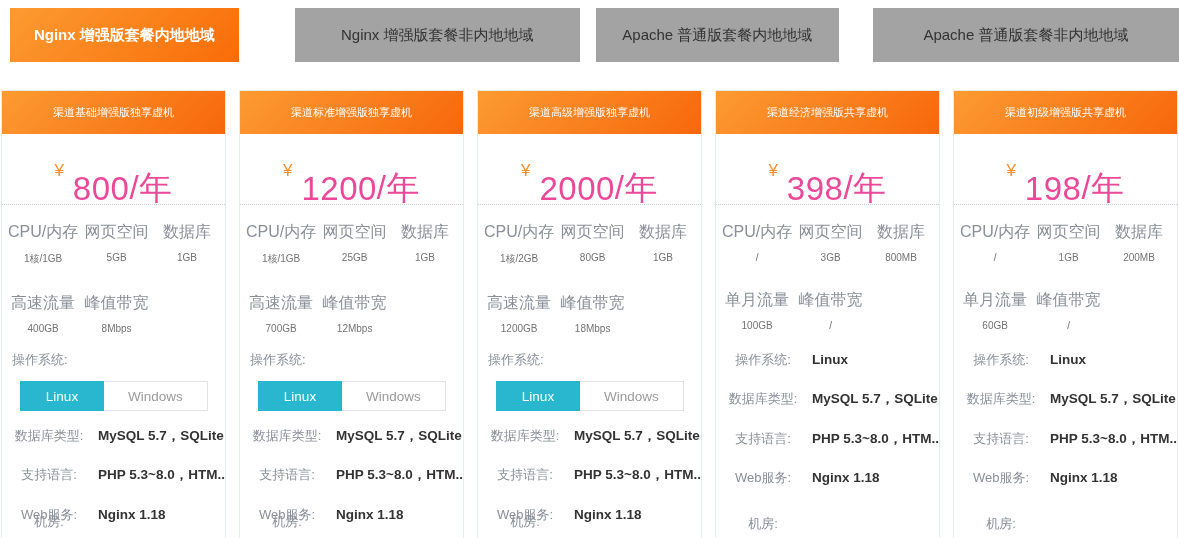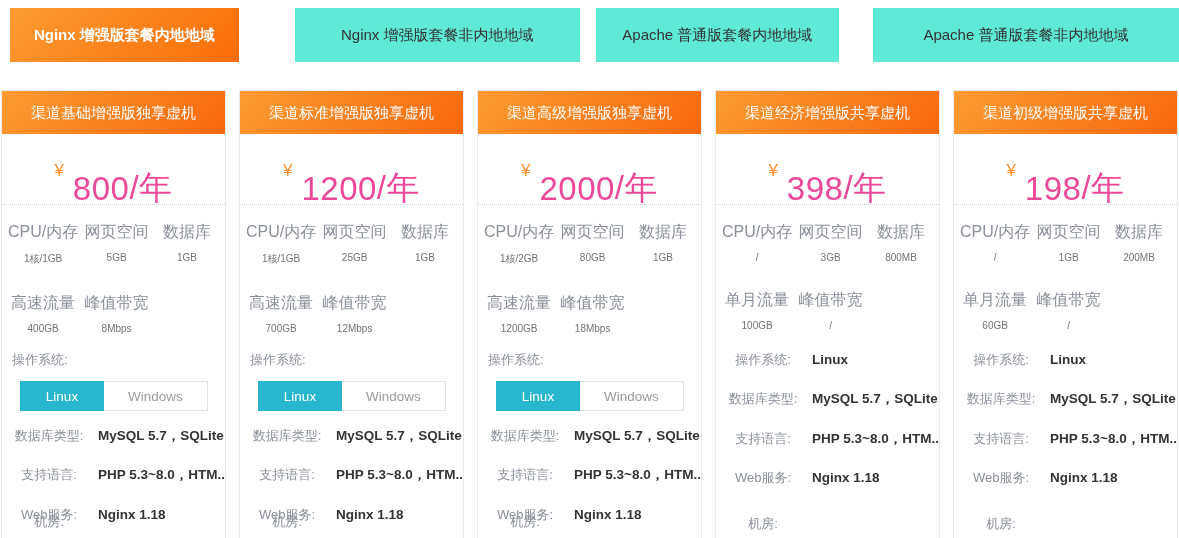--- a/index.html
+++ b/index.html
@@ -2,34 +2,34 @@
 <html><head>
 <meta charset="utf-8">
 <style>
   * { margin: 0; padding: 0; box-sizing: border-box; }
   html, body { width: 1179px; height: 538px; overflow: hidden; background: #fff;
     font-family: "Liberation Sans", "DejaVu Sans", sans-serif; }
 
   
   .tabbar { display: flex; margin: 8px 0 0 10px; }
   .tab { height: 54px; display: flex; align-items: center; justify-content: center;
-    font-size: 15px; color: #333; background: #5eead4; cursor: pointer; }
+    font-size: 15px; color: #333; background: #a3a3a3; cursor: pointer; }
   .tab.t0 { width: 239px; margin-right: 56px; }
   .tab.t1 { width: 298px; margin-right: 16px; }
   .tab.t2 { width: 254px; margin-right: 34px; }
   .tab.t3 { width: 320px; }
   .tab.active { background: linear-gradient(135deg, #fc9b32 0%, #f96c07 100%); color: #fff; font-weight: bold; }
 
   
   .grid { display: grid; grid-template-columns: repeat(5, 1fr); gap: 13px;
     width: 1177px; margin: 28px 0 0 1px; align-items: start; }
   .card { border: 1px solid #e7ecf2; background: #fff; height: 620px; overflow: hidden; }
 
   .card-header { height: 43px; line-height: 43px; text-align: center; color: #fff;
-    font-size: 15px; background: linear-gradient(135deg, #fc9b32 0%, #f7670c 100%);
+    font-size: 11px; background: linear-gradient(135deg, #fc9b32 0%, #f7670c 100%);
     white-space: nowrap; }
 
   .price-row { height: 71px; display: flex; align-items: center; justify-content: center;
     border-bottom: 1px dotted #cfcfcf; }
   .yen { color: #f98e2b; font-size: 17px; margin-right: 9px; margin-top: 4px; }
   .amount, .unit { color: #ec4899; font-size: 33px; letter-spacing: 0.5px; margin-top: 39px; }
 
   
   .specs { display: grid; grid-template-columns: 1.08fr 1.2fr 1fr; padding: 17px 6px 0; }
   .spec { text-align: center; }

